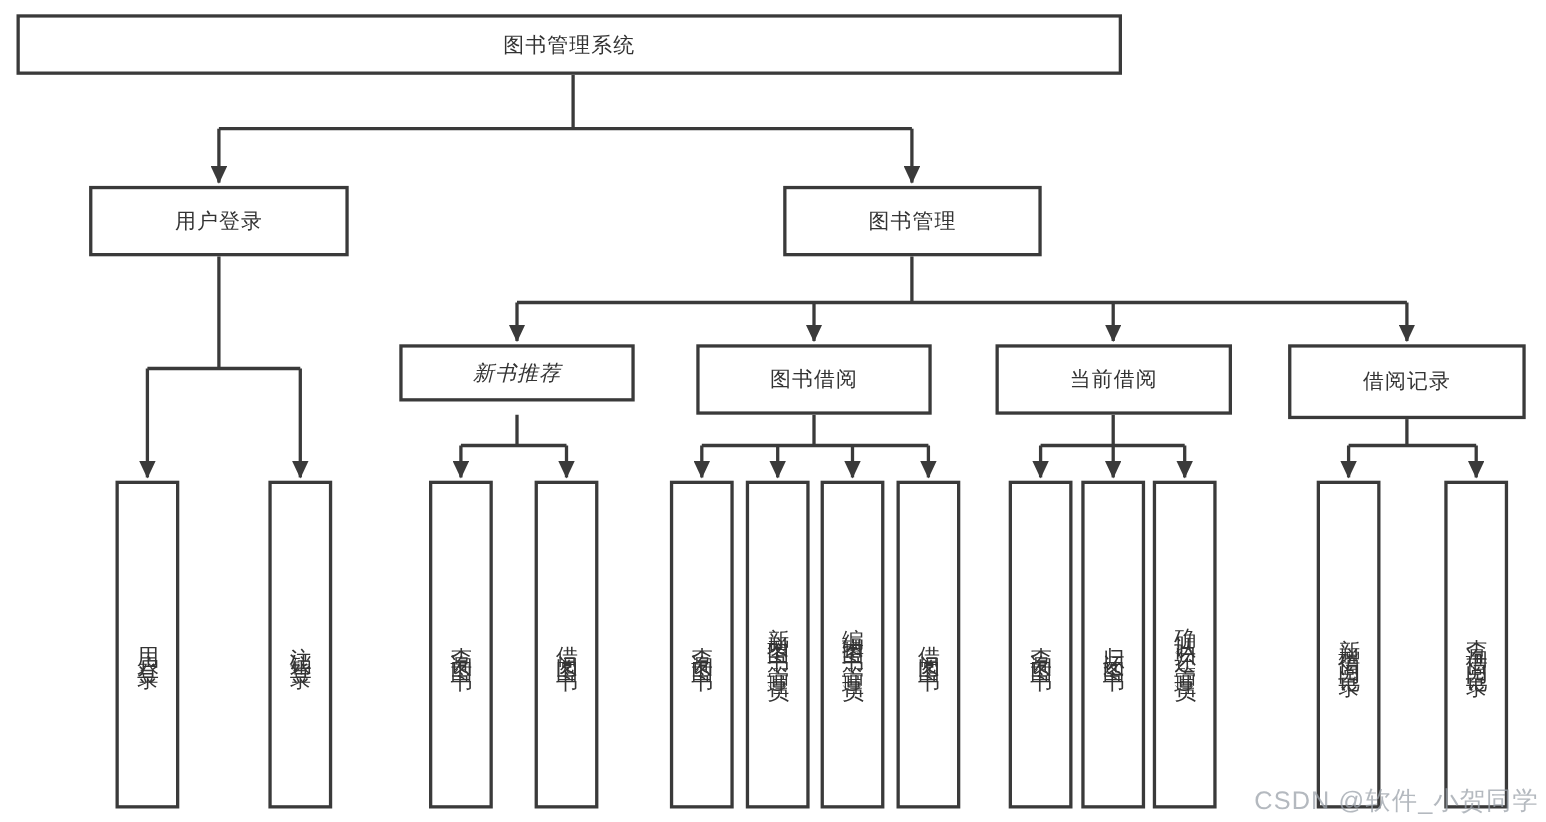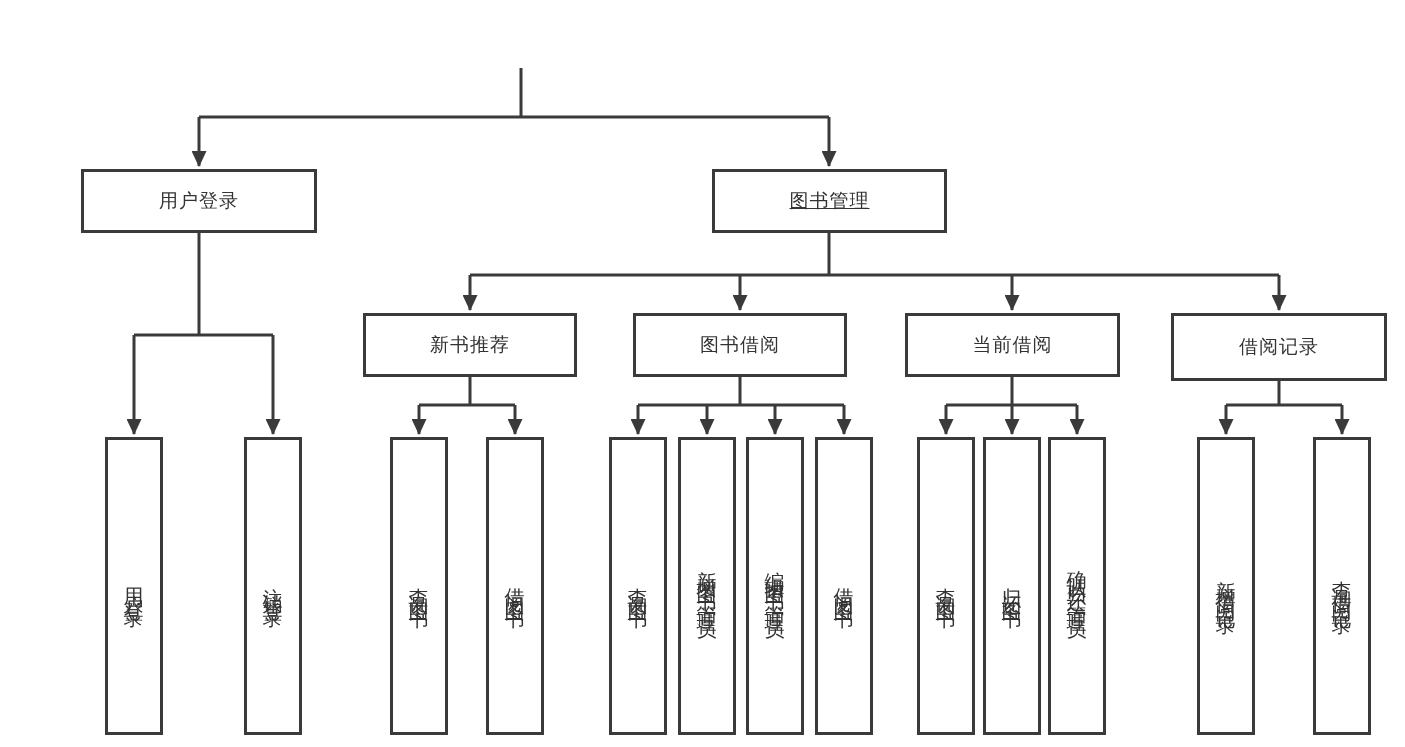--- a/index.html
+++ b/index.html
@@ -30,22 +30,22 @@
   .vbox span {
     writing-mode: vertical-rl;
     text-orientation: mixed;
     font-size: 20px;
     letter-spacing: 7px;
     line-height: 1;
   }
   
   .root   { left: 15px;  top: 13px;  width: 1005px; height: 55px; }
   .l2a    { left: 81px;  top: 169px; width: 236px;  height: 64px; }
-  .l2b    { left: 712px; top: 169px; width: 235px;  height: 64px; text-decoration: underline; }
-  .l3a    { left: 363px; top: 313px; width: 214px;  height: 64px; }
+  .l2b    { left: 712px; top: 169px; width: 235px;  height: 64px; }
+  .l3a    { left: 363px; top: 313px; width: 214px;  height: 52px; font-style: italic; }
   .l3b    { left: 633px; top: 313px; width: 214px;  height: 64px; }
   .l3c    { left: 905px; top: 313px; width: 215px;  height: 64px; font-family: Liberation Mono, monospace; }
   .l3d    { left: 1171px;top: 313px; width: 216px;  height: 68px; }
   
   .vbox   { top: 437px; width: 58px; height: 298px; }
   .v01 { left: 105px; }  .v02 { left: 244px; }
   .v03 { left: 390px; }  .v04 { left: 486px; }
   .v05 { left: 609px; }  .v06 { left: 678px; }
   .v07 { left: 746px; }  .v08 { left: 815px; }
   .v09 { left: 917px; }  .v10 { left: 983px; }
@@ -103,20 +103,23 @@
       <path d="M946 405 V434" marker-end="url(#ah)"></path>
       <path d="M1012 405 V434" marker-end="url(#ah)"></path>
       <path d="M1077 405 V434" marker-end="url(#ah)"></path>
 
       <path d="M1279 377 V405 M1226 405 H1342"></path>
       <path d="M1226 405 V434" marker-end="url(#ah)"></path>
       <path d="M1342 405 V434" marker-end="url(#ah)"></path>
     </g>
   </svg>
 
+  <div class="box hbox root">
+    <span>图书管理系统</span>
+  </div>
 
   <div class="box hbox l2a">
     <span>用户登录</span>
   </div>
   <div class="box hbox l2b">
     <span>图书管理</span>
   </div>
 
   <div class="box hbox l3a">
     <span>新书推荐</span>
@@ -164,13 +167,14 @@
   <div class="box vbox v11">
     <span>确认归还（管理员）</span>
   </div>
   <div class="box vbox v12">
     <span>新增借阅记录</span>
   </div>
   <div class="box vbox v13">
     <span>查询借阅记录</span>
   </div>
 
+  <div class="watermark">CSDN @软件_小贺同学</div>
 </div>
 
 </body></html>

